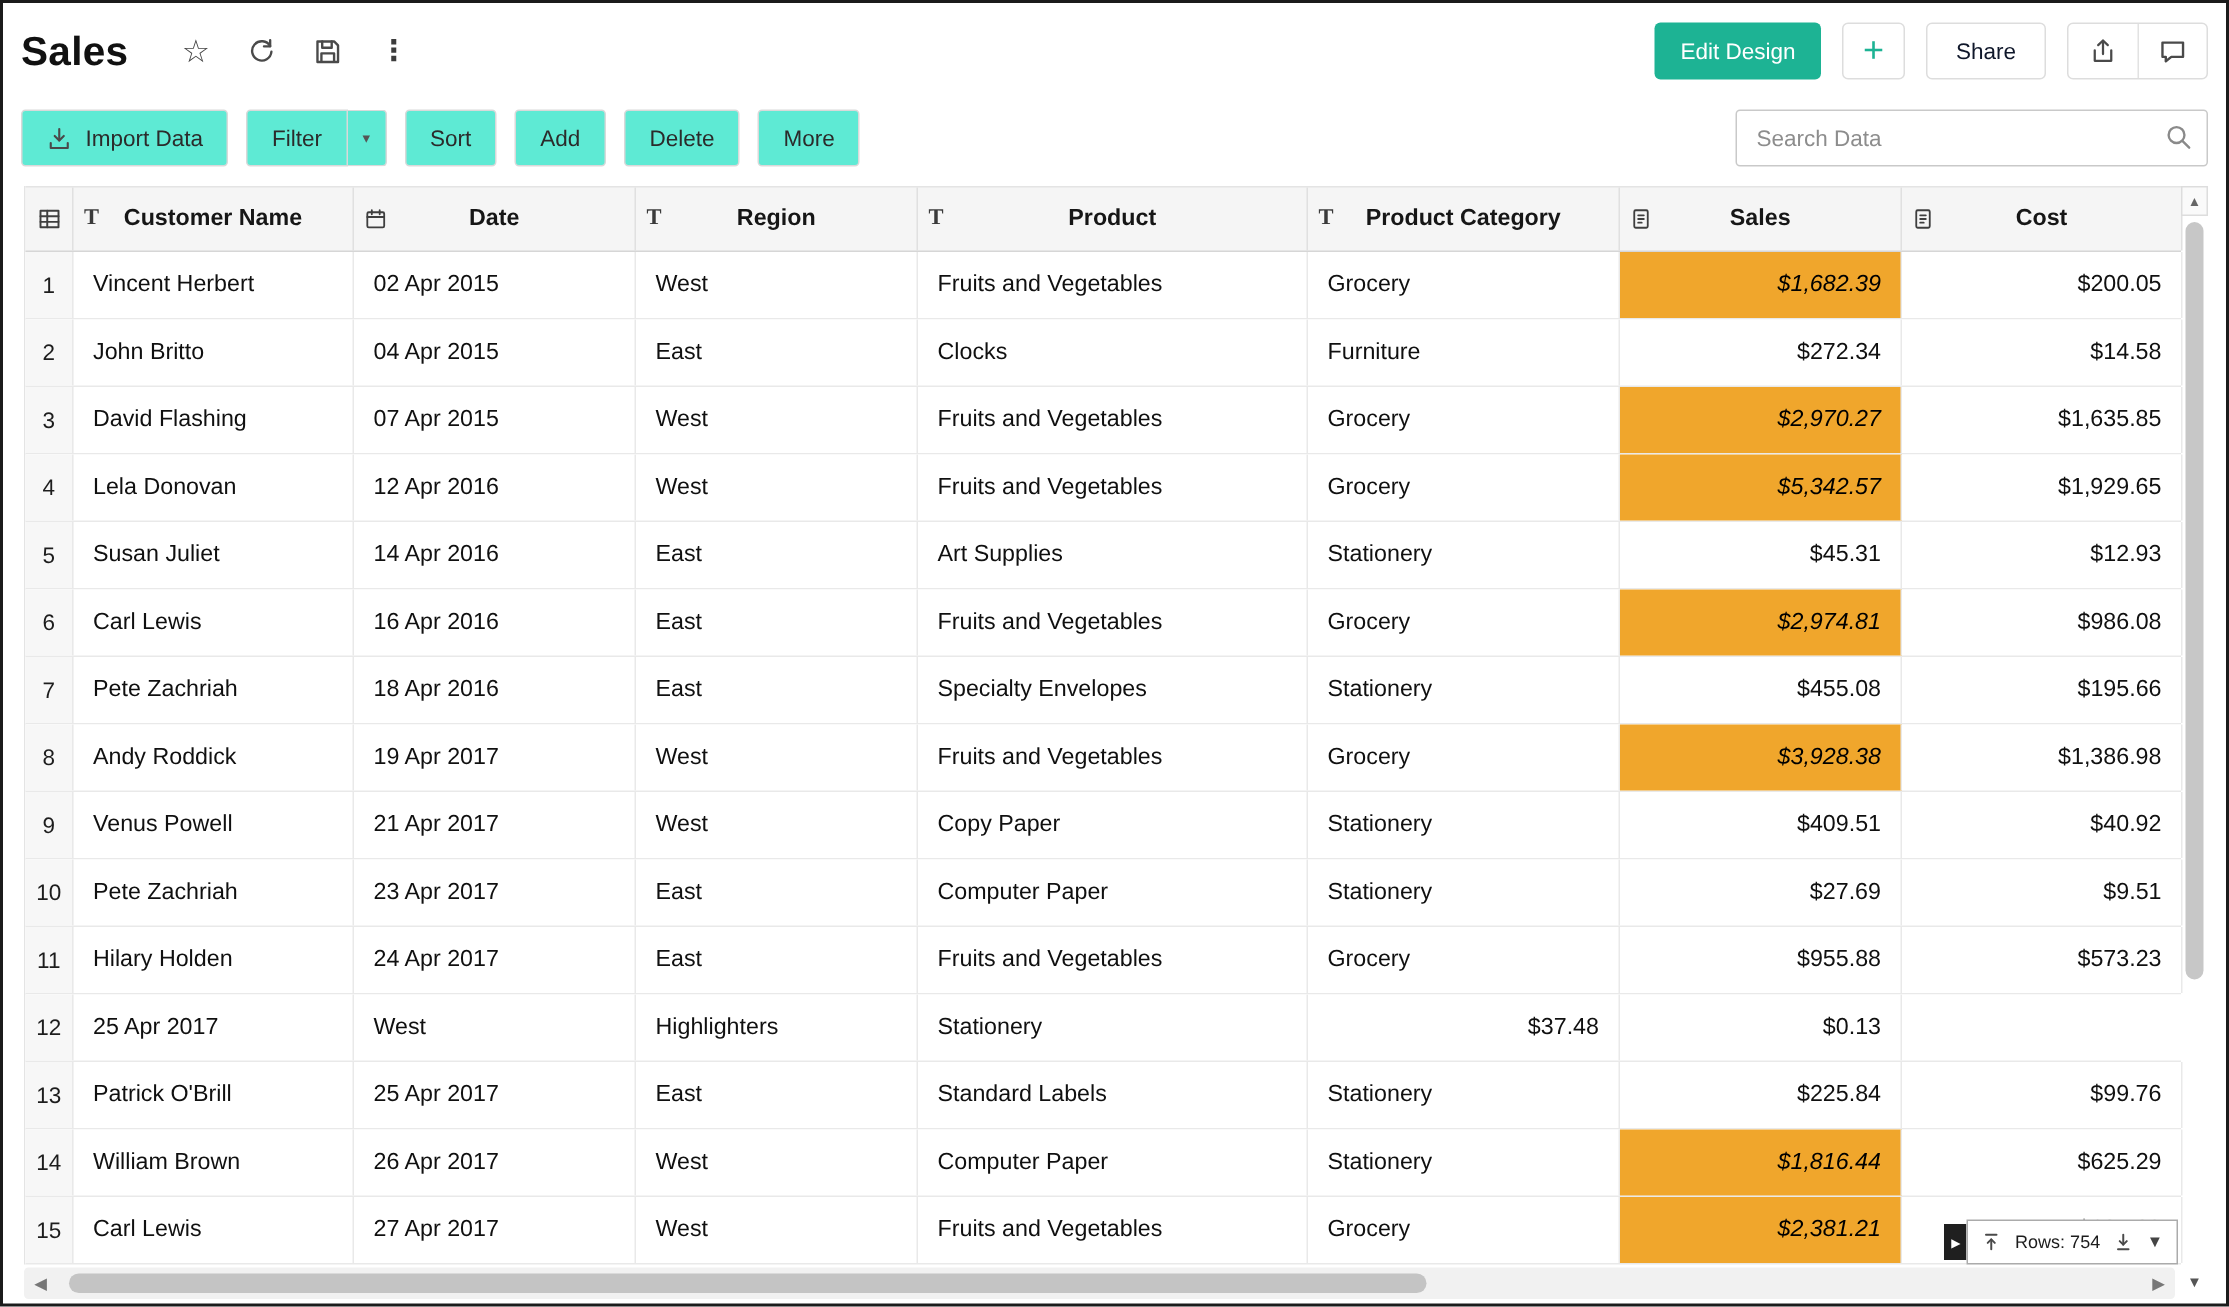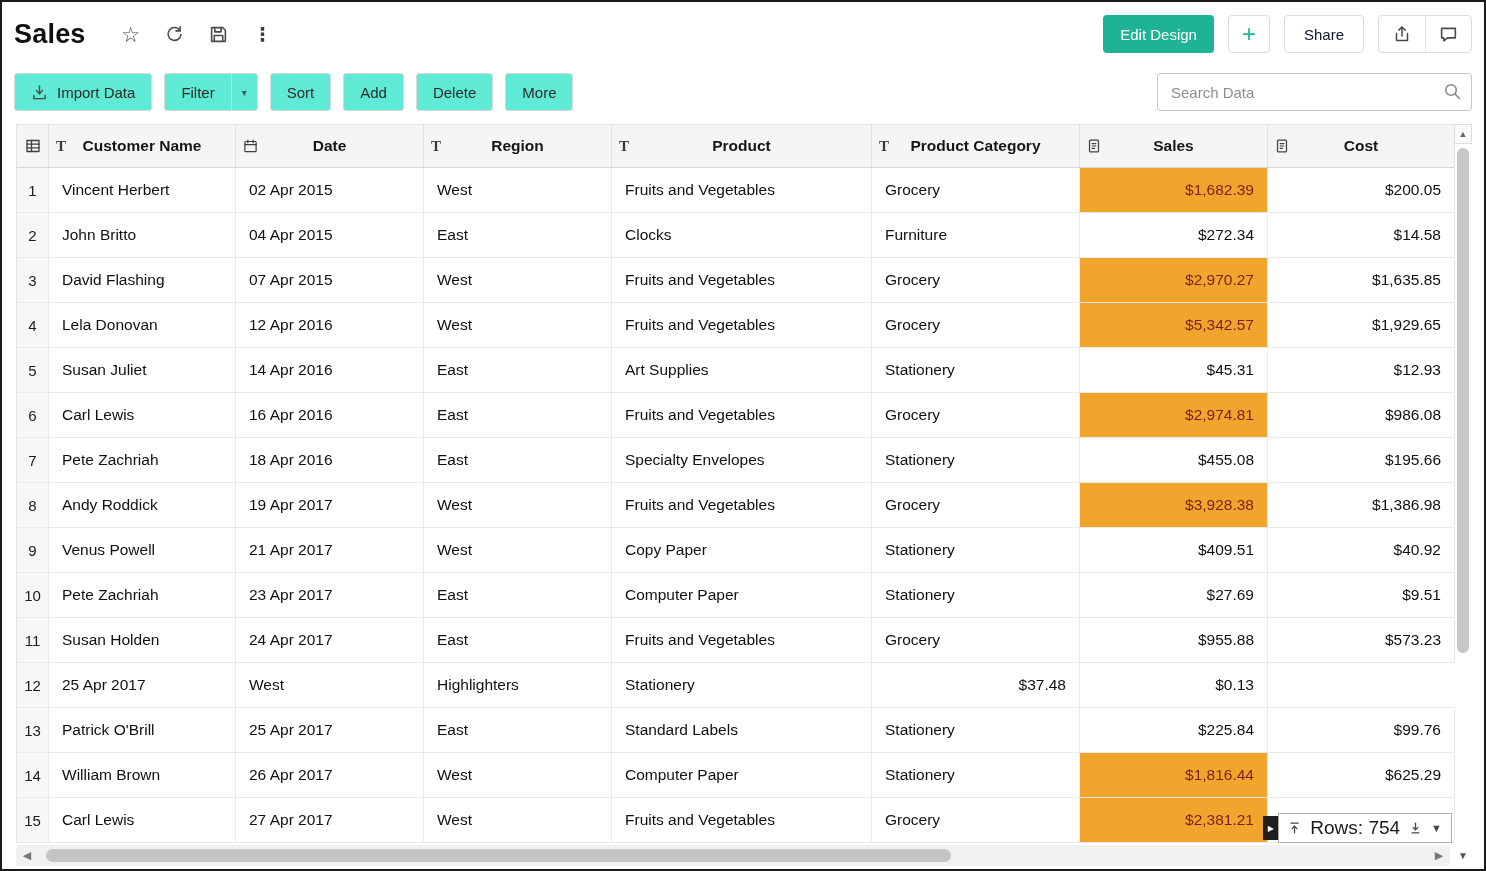--- a/index.html
+++ b/index.html
@@ -41,42 +41,42 @@
   .thead { height:44px; background:#f5f5f5; border-top:1px solid #e4e4e4; border-bottom:1px solid #d6d6d6; }
   .th { position:relative; display:flex; align-items:center; justify-content:center; font-weight:700; font-size:15.5px;
         color:#161616; border-right:1px solid #e0e0e0; cursor:pointer; }
   .th .cicon { position:absolute; left:7px; top:50%; transform:translateY(-50%); display:flex; align-items:center; }
   .t-glyph { font-family:"Liberation Serif","DejaVu Serif",serif; font-size:15px; font-weight:600; color:#3a3a3a; }
   .trow { height:45px; border-bottom:1px solid #e9e9e9; background:#fff; }
   .cell { display:flex; align-items:center; padding:0 13px; font-size:15.5px; color:#101010;
           border-right:1px solid #e9e9e9; white-space:nowrap; overflow:hidden; }
   .c-num { justify-content:center; background:#f7f7f7; color:#1d1d1d; padding:0; font-size:15px; }
   .c-val { justify-content:flex-end; }
-  .hl { background:#f0a62c; color:#7f1d1d; }
+  .hl { background:#f0a62c; color:#000000;font-style:italic; }
 
   
   .vscroll { position:absolute; top:122px; right:12px; width:18px; bottom:26px; }
   .v-up { height:20px; border:1px solid #ddd; background:#fafafa; display:flex; align-items:center; justify-content:center;
           font-size:9px; color:#666; cursor:pointer; }
   .v-thumb { width:12px; margin:4px auto 0; height:505px; background:#c7c7c7; border-radius:7px; cursor:pointer; }
   .hscroll { position:absolute; left:14px; right:34px; bottom:3px; height:21px; background:#f1f1f1; border-radius:3px;
              display:flex; align-items:center; }
   .h-arrow { width:22px; text-align:center; font-size:11px; color:#777; cursor:pointer; flex:0 0 auto; }
   .h-thumb { height:13px; width:905px; background:#c4c4c4; border-radius:7px; margin-left:8px; cursor:pointer; }
   .h-spacer { flex:1; }
   .corner-down { position:absolute; right:12px; bottom:3px; width:18px; height:21px; display:flex; align-items:center;
                  justify-content:center; font-size:10px; color:#555; cursor:pointer; }
 
   
   .rows-widget { position:absolute; right:32px; bottom:26px; display:flex; align-items:center; height:30px; }
   .rw-tab { width:15px; height:24px; background:#1f1f1f; color:#fff; font-size:8px; display:flex; align-items:center;
             justify-content:center; cursor:pointer; }
   .rw-box { border:1px solid #ababab; background:#fff; height:30px; display:flex; align-items:center; gap:9px;
             padding:0 9px; }
-  .rw-label { font-size:19px; color:#1c1c1c; }
+  .rw-label { font-size:12px; color:#1c1c1c; }
   .rw-chev { font-size:11px; color:#444; cursor:pointer; }
   .rw-ic { display:flex; align-items:center; cursor:pointer; }
 
   .svgic { stroke:#4a4a4a; fill:none; stroke-width:1.5; stroke-linecap:round; stroke-linejoin:round; }
   .svgic-th { stroke:#3f3f3f; fill:none; stroke-width:1.3; stroke-linecap:round; stroke-linejoin:round; }
 </style>
 </head>
 <body>
 
 <div class="window">
@@ -301,21 +301,21 @@
           <div class="cell">Pete Zachriah</div>
           <div class="cell">23 Apr 2017</div>
           <div class="cell">East</div>
           <div class="cell">Computer Paper</div>
           <div class="cell">Stationery</div>
           <div class="cell c-val">$27.69</div>
           <div class="cell c-val">$9.51</div>
         </div>
         <div class="trow grid-row">
           <div class="cell c-num">11</div>
-          <div class="cell">Susan Holden</div>
+          <div class="cell">Hilary Holden</div>
           <div class="cell">24 Apr 2017</div>
           <div class="cell">East</div>
           <div class="cell">Fruits and Vegetables</div>
           <div class="cell">Grocery</div>
           <div class="cell c-val">$955.88</div>
           <div class="cell c-val">$573.23</div>
         </div>
         <div class="trow grid-row">
           <div class="cell c-num">12</div>
           <div class="cell">25 Apr 2017</div>

